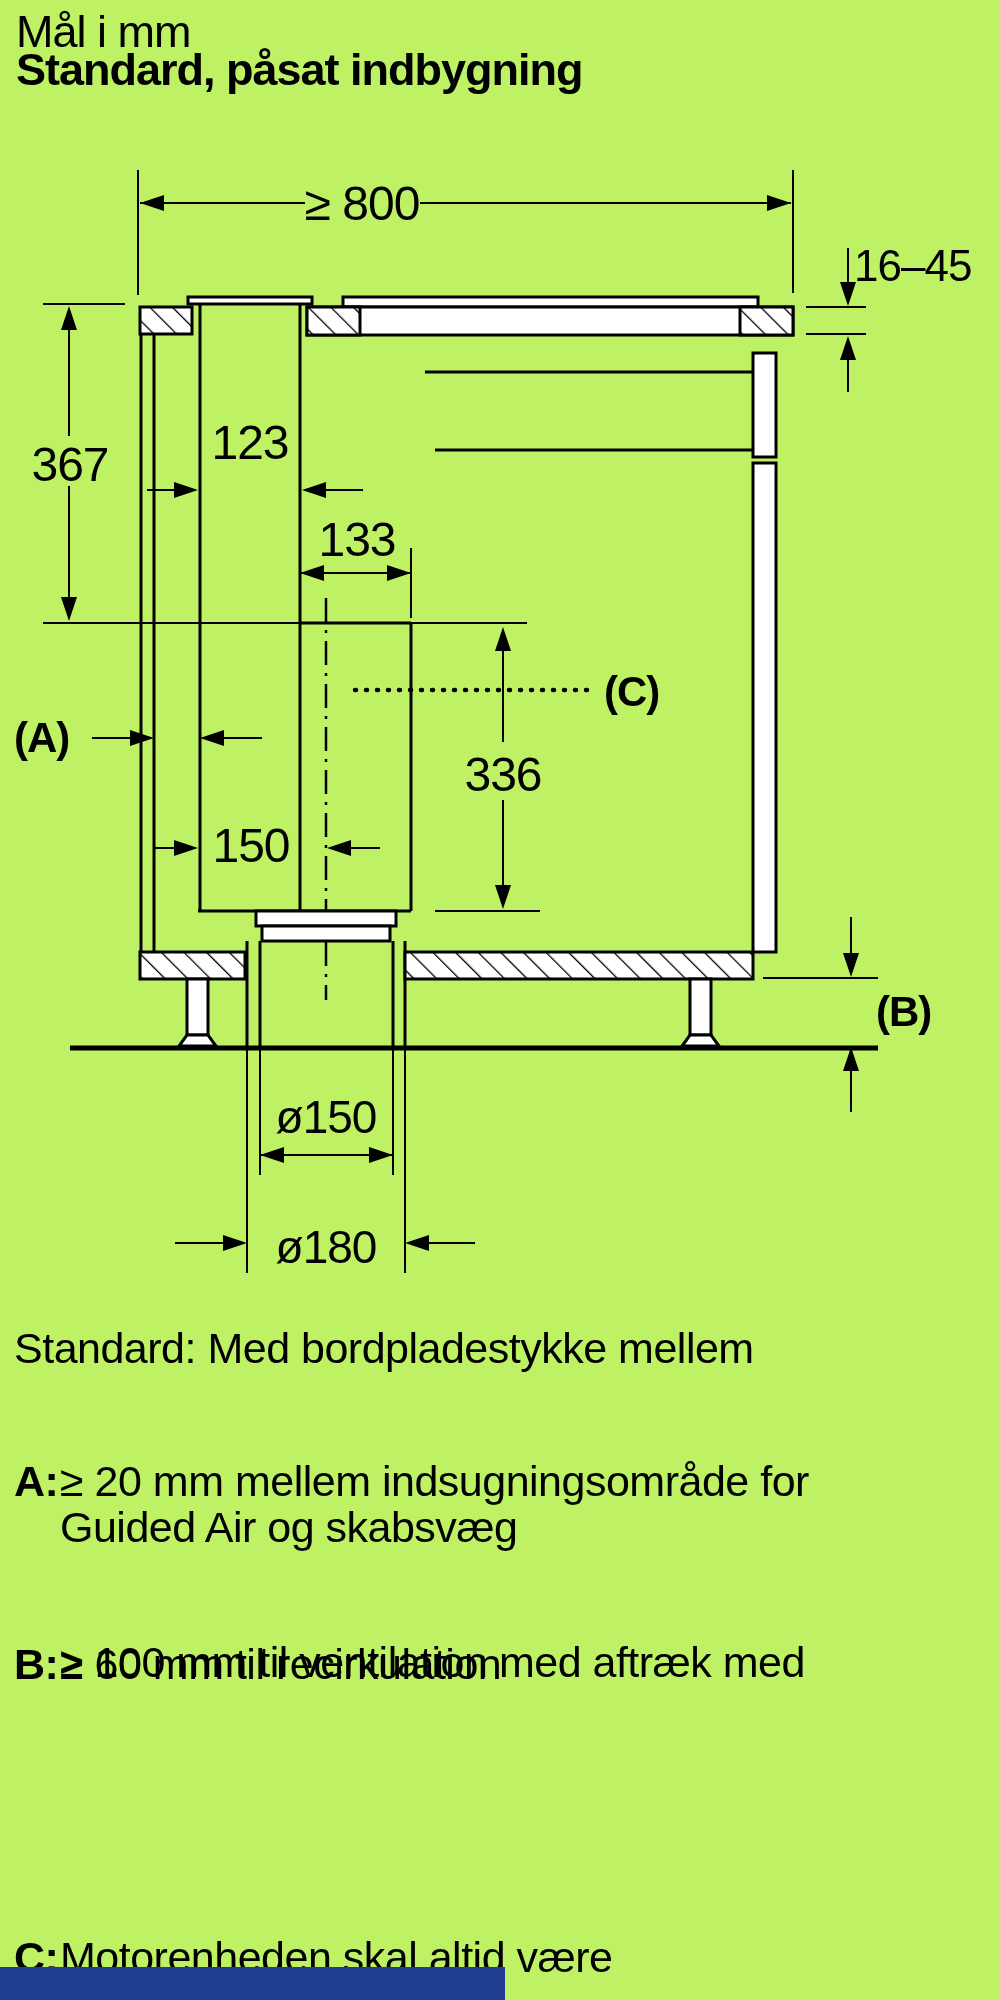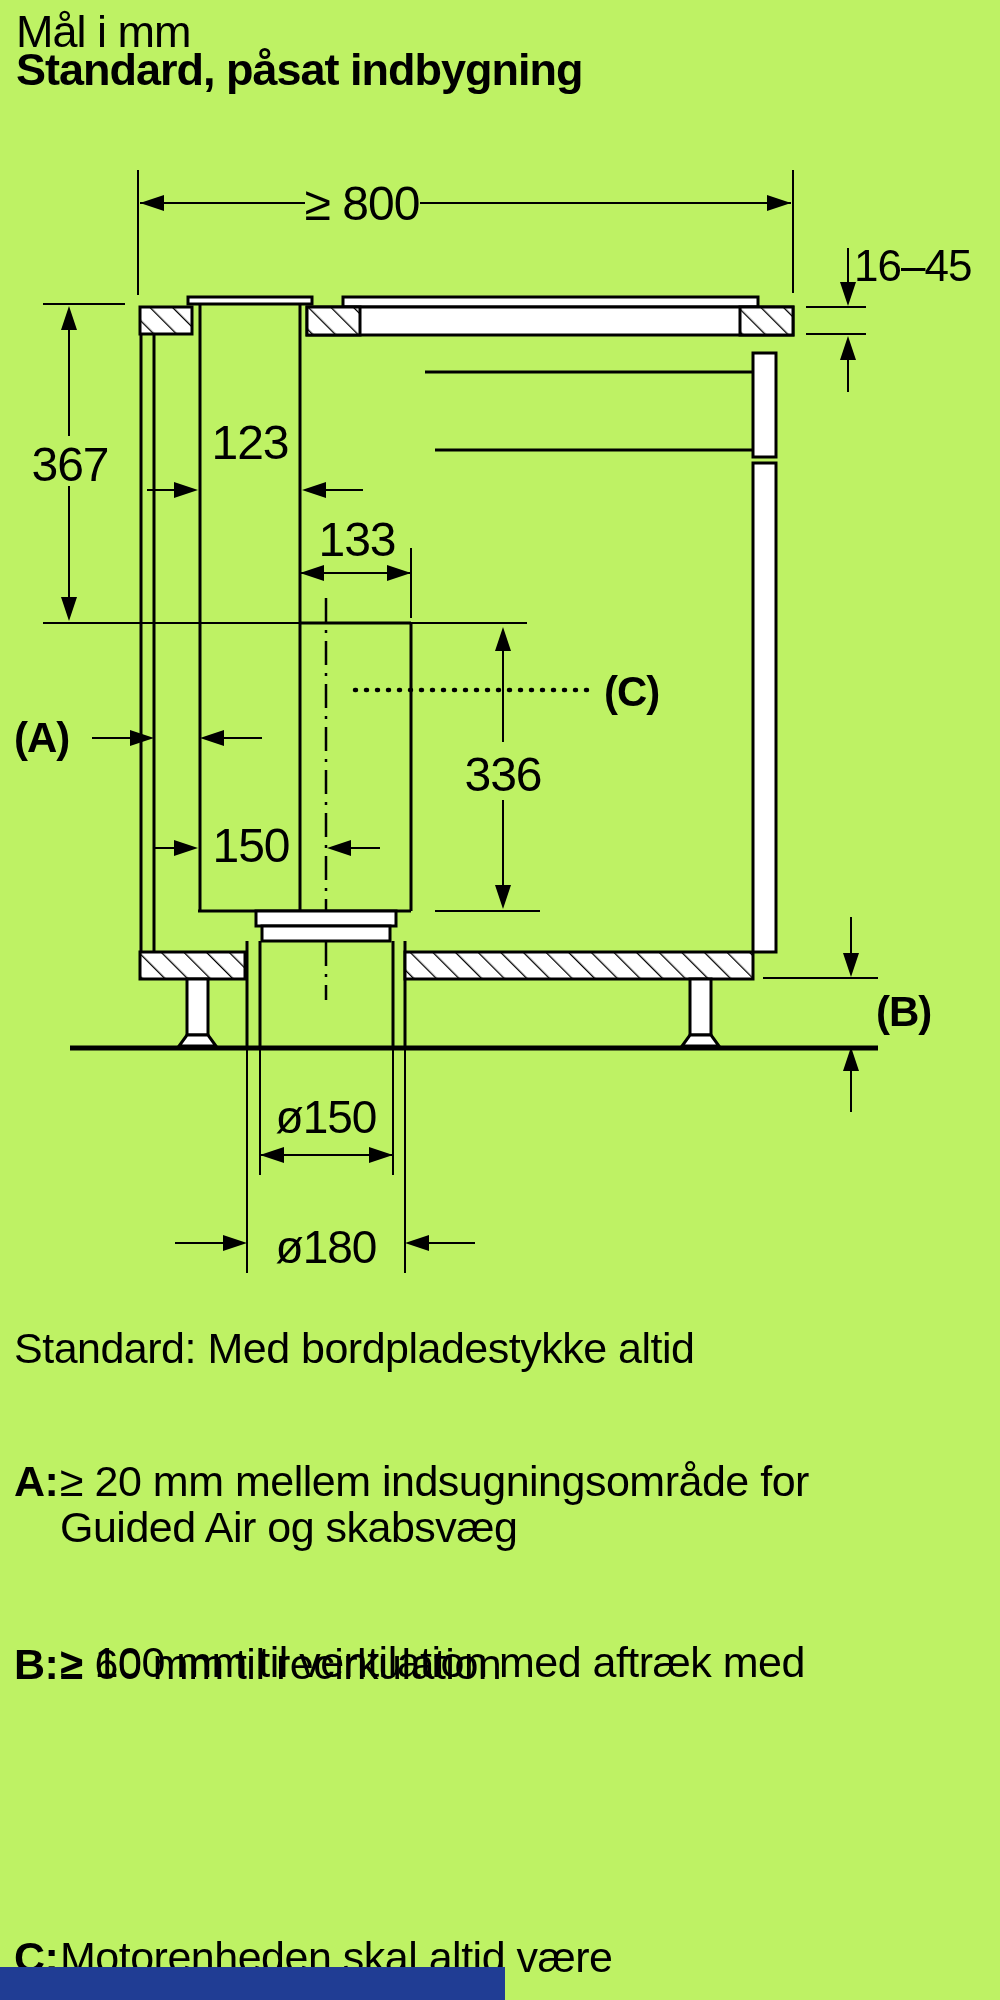--- a/index.html
+++ b/index.html
@@ -184,21 +184,21 @@
       <line x1="405" y1="1050" x2="405" y2="1273"></line>
       <line x1="175" y1="1243" x2="229" y2="1243"></line>
       <polygon points="247,1243 223,1235 223,1251" fill="#000" stroke="none"></polygon>
       <polygon points="405,1243 429,1235 429,1251" fill="#000" stroke="none"></polygon>
       <line x1="423" y1="1243" x2="475" y2="1243"></line>
     </g>
     <text x="326" y="1263" font-size="46" text-anchor="middle" letter-spacing="-1">ø180</text>
   </svg>
 
   <div class="note-block" style="top:1325px">
-    <div>Standard: Med bordpladestykke altid</div>
+    <div>Standard: Med bordpladestykke mellem</div>
   </div>
 
   <div class="note-block keyed" style="top:1458px">
     <span class="key">A:</span>
     <div>≥ 20 mm mellem indsugningsområde for</div>
     <div>Guided Air og skabsvæg</div>
   </div>
 
   <div class="note-block keyed" style="top:1549px">
     <span class="key">B:</span>

